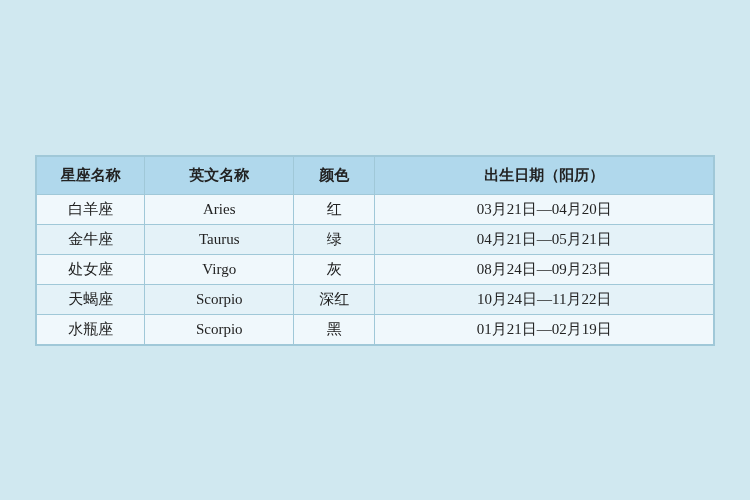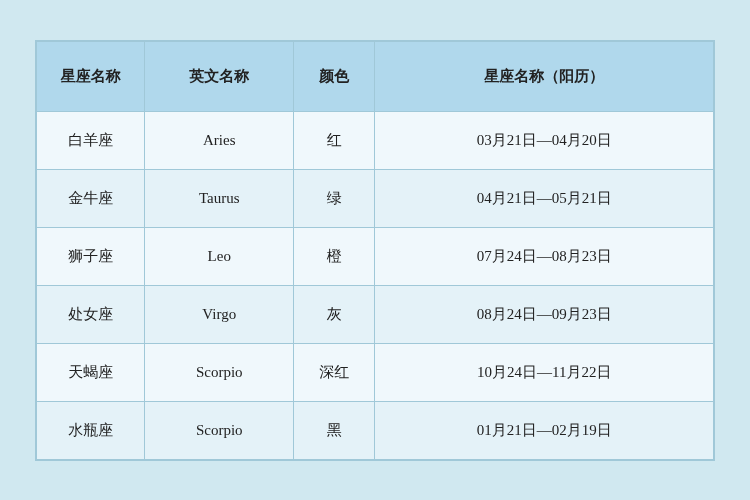--- a/index.html
+++ b/index.html
@@ -25,30 +25,30 @@
     }
 
     table {
       width: 100%;
       border-collapse: collapse;
     }
 
     th, td {
       border: 1px solid #a0c8d8;
       text-align: center;
-      padding: 19px 8px;
+      padding: 5px 8px;
       font-size: 15px;
       color: #222;
     }
 
     thead th {
       background-color: #b0d8ec;
       font-weight: bold;
       font-size: 15px;
-      padding: 25px 8px;
+      padding: 9px 8px;
     }
 
     tbody tr {
       background-color: #f0f8fc;
     }
 
     tbody tr:nth-child(even) {
       background-color: #e4f2f8;
     }
 
@@ -60,41 +60,35 @@
 </head>
 <body>
 
 <div class="table-container">
   <table>
     <thead>
       <tr>
         <th class="col-chinese">星座名称</th>
         <th class="col-english">英文名称</th>
         <th class="col-color">颜色</th>
-        <th class="col-date">星座名称（阳历）</th>
+        <th class="col-date">出生日期（阳历）</th>
       </tr>
     </thead>
     <tbody id="table-body">
     <tr>
           <td>白羊座</td>
           <td>Aries</td>
           <td>红</td>
           <td>03月21日—04月20日</td>
         </tr>
         <tr>
           <td>金牛座</td>
           <td>Taurus</td>
           <td>绿</td>
           <td>04月21日—05月21日</td>
-        </tr>
-        <tr>
-          <td>狮子座</td>
-          <td>Leo</td>
-          <td>橙</td>
-          <td>07月24日—08月23日</td>
         </tr>
         <tr>
           <td>处女座</td>
           <td>Virgo</td>
           <td>灰</td>
           <td>08月24日—09月23日</td>
         </tr>
         <tr>
           <td>天蝎座</td>
           <td>Scorpio</td>

